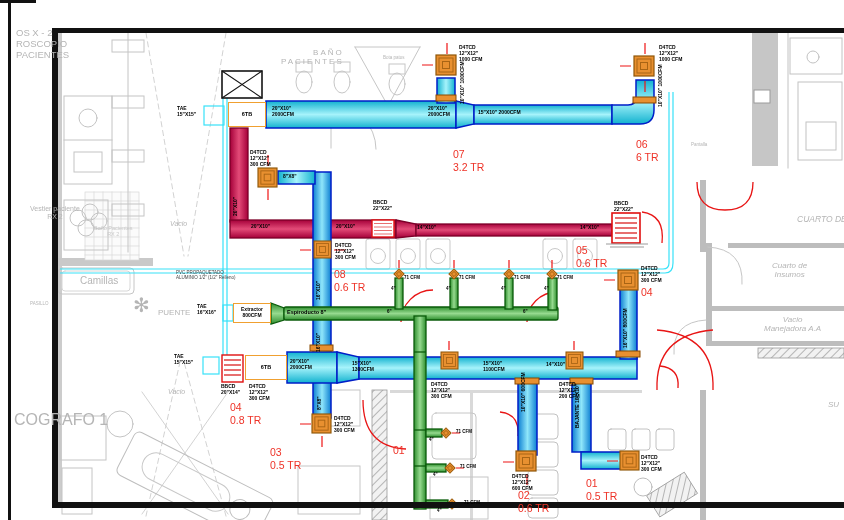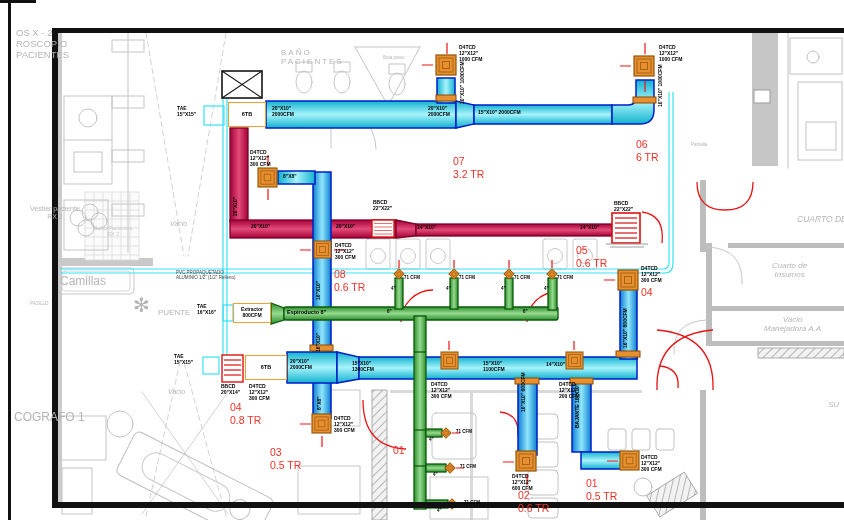--- a/index.html
+++ b/index.html
@@ -327,57 +327,57 @@
   <rect x="52" y="28" width="6" height="480"></rect>
   <rect x="52" y="502" width="792" height="6"></rect>
 </g>
 </svg>
 
 <div class="G" style="left:16px;top:28px;font-size:9.5px">
   <div>OS X  - 2</div>
   <div>ROSCOPIO</div>
   <div>PACIENTES</div>
 </div>
-<div class="G" style="left:281px;top:48px;letter-spacing:2px;text-align:left">
+<div class="G" style="left:281px;top:48px;letter-spacing:2px;text-align:right">
   <div>BAÑO</div>
   <div>PACIENTES</div>
 </div>
 <div class="G" style="left:383px;top:55px;font-size:4.5px">Bota patos</div>
 <div class="G" style="left:30px;top:205px;font-size:7px;text-align:center">
   <div>Vestier paciente</div>
   <div>RX 2</div>
 </div>
 <div class="G" style="left:94px;top:225px;font-size:5.5px;color:#c9c9c9;text-align:center">
   <div>Baño Pacientes</div>
   <div>RX 2</div>
 </div>
 <div class="G it" style="left:170px;top:220px;font-size:7px">Vacio</div>
 <div class="G it" style="left:168px;top:388px;font-size:7px">Vacio</div>
-<div class="G" style="left:60px;top:275px;font-size:12px">Camillas</div>
+<div class="G" style="left:80px;top:275px;font-size:10px">Camillas</div>
 <div class="G" style="left:30px;top:301px;font-size:4.5px">PASILLO</div>
 <div class="G" style="left:158px;top:308px;font-size:8px">PUENTE</div>
 <div class="G" style="left:133px;top:294px;font-size:20px">✻</div>
 <div class="G" style="left:691px;top:142px;font-size:4.5px">Pantalla</div>
 <div class="G it" style="left:797px;top:215px;font-size:8.5px">CUARTO DE</div>
 <div class="G it" style="left:772px;top:261px;text-align:center">
   <div>Cuarto  de</div>
   <div>Insumos</div>
 </div>
 <div class="G it" style="left:764px;top:315px;text-align:center">
   <div>Vacio</div>
   <div>Manejadora A.A</div>
 </div>
-<div class="G" style="left:14px;top:411px;font-size:12px">COGRAFO 1</div>
+<div class="G" style="left:14px;top:411px;font-size:16px">COGRAFO 1</div>
 <div class="G it" style="left:828px;top:400px">SU</div>
 
 <div class="Z" style="left:636px;top:138px">
   <div>06</div>
       <div>6 TR</div>
     </div>
-<div class="Z" style="left:453px;top:155px">
+<div class="Z" style="left:453px;top:148px">
   <div>07</div>
       <div>3.2 TR</div>
     </div>
 <div class="Z" style="left:576px;top:244px">
   <div>05</div>
       <div>0.6 TR</div>
     </div>
 <div class="Z" style="left:334px;top:268px">
   <div>08</div>
       <div>0.6 TR</div>

